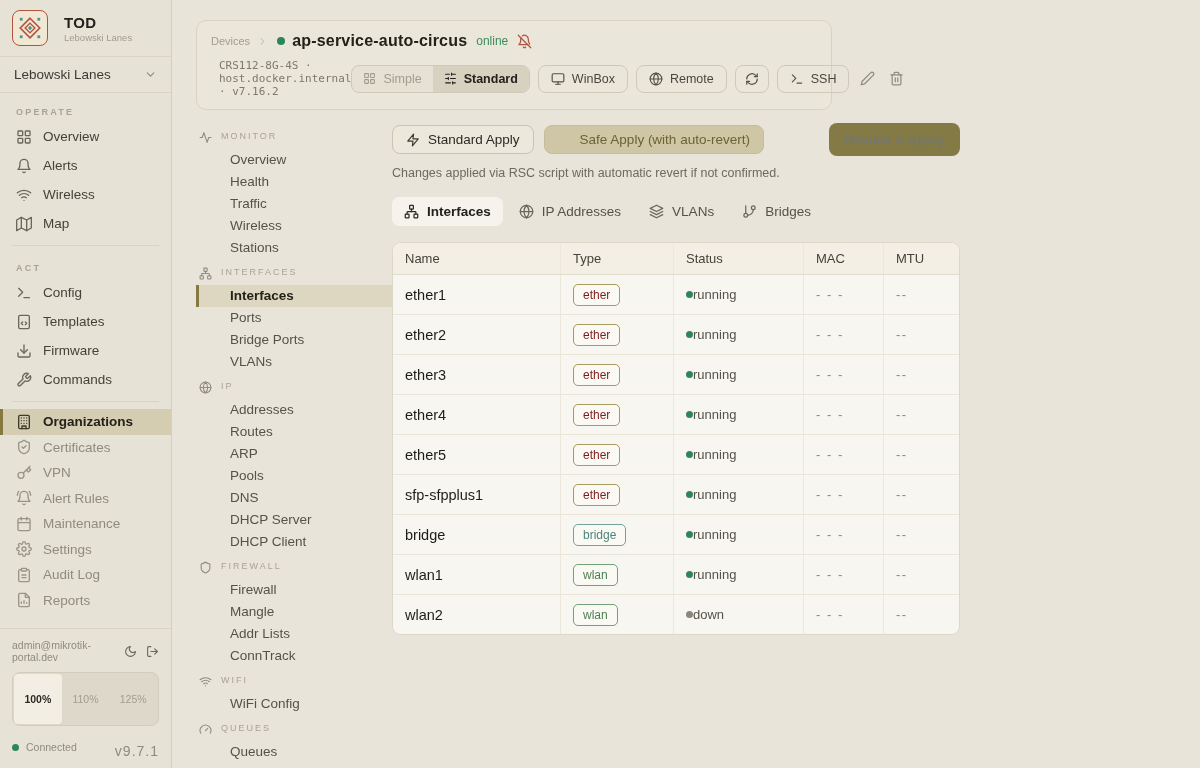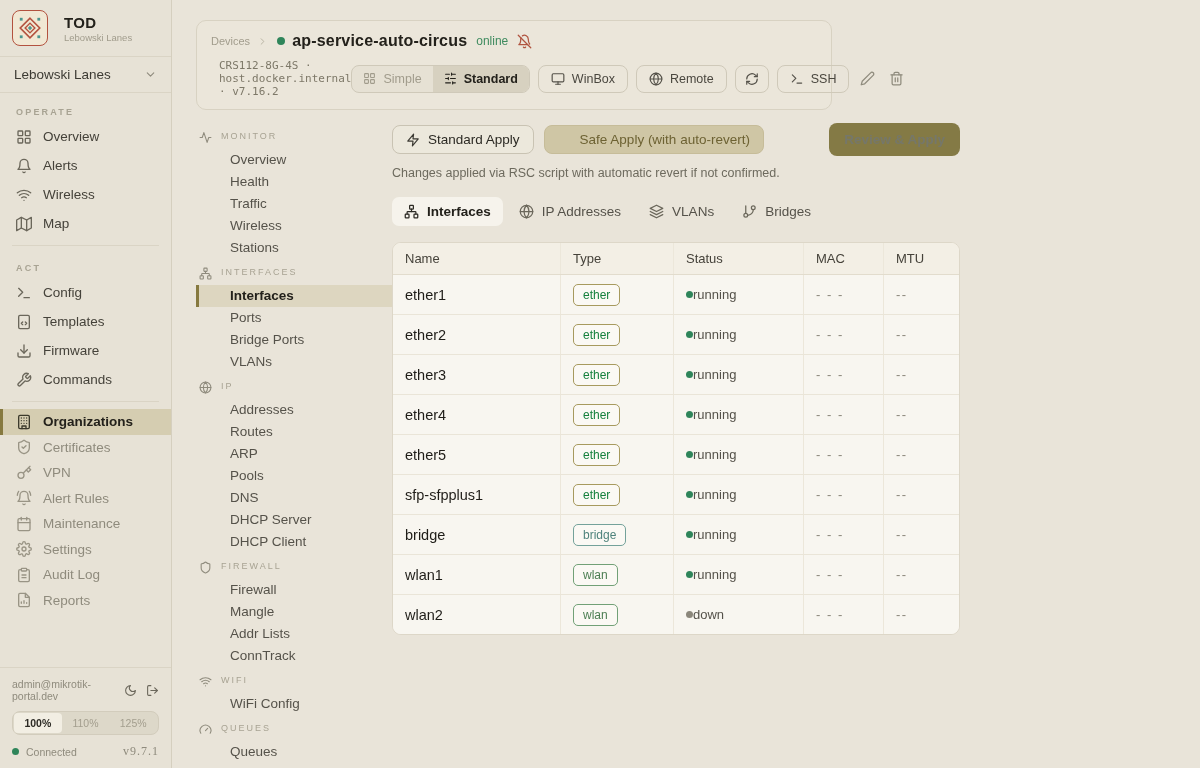--- a/index.html
+++ b/index.html
@@ -35,27 +35,27 @@
   .nav-item.muted .icn { color:#999485; }
   .nav-item.active { background:#d5cdb1; border-left-color:#86793f; color:#23211b; font-weight:700; }
   .nav-item.active .icn { color:#3c3a2c; }
 
   .sidebar-footer { border-top:1px solid #dad4c5; padding:10px 12px 9px; }
   .footer-user { display:flex; align-items:center; font-size:10.5px; color:#8f8b7d; }
   .footer-user .email { flex:1; }
   .footer-user .icn { width:13px; height:13px; color:#6b675b; margin-left:9px; cursor:pointer; }
   .zoom-group { display:flex; background:#ddd8c9; border:1px solid #d2ccbc; border-radius:8px;
     margin-top:9px; padding:1px; }
-  .zoom-opt { flex:1; text-align:center; font-size:10.5px; padding:4px 0; color:#a39e8e; border-radius:4px; cursor:pointer; }
+  .zoom-opt { flex:1; text-align:center; font-size:10.5px; padding:19px 0; color:#a39e8e; border-radius:4px; cursor:pointer; }
   .zoom-opt.active { background:#f2eee3; font-weight:700; color:#2c2a24; }
   .footer-status { display:flex; justify-content:space-between; align-items:center; margin-top:9px;
     font-size:10.5px; color:#8f8b7d; }
   .footer-status .left { display:flex; align-items:center; gap:7px; }
   .sdot { width:7px; height:7px; border-radius:50%; background:#2f855a; }
-  .ver { font-family:Liberation Serif, serif; font-size:12px; letter-spacing:1px; }
+  .ver { font-family:Liberation Sans, sans-serif; font-size:14px; letter-spacing:1px;margin-top:8px; }
 
   
   .main { flex:1; }
   .device-card { margin:20px 0 0 24px; width:636px; background:#ebe6da;
     border:1px solid #d8d2c2; border-radius:10px; padding:11px 14px 11px; }
   .crumb-row { display:flex; align-items:center; gap:7px; }
   .crumb { font-size:11px; color:#a19c8c; }
   .crumb-sep { width:11px; height:11px; color:#b5b0a0; }
   .online-dot { width:8px; height:8px; border-radius:50%; background:#2f855a; margin-left:2px; }
   .device-name { font-size:16px; font-weight:700; color:#23211b; letter-spacing:.2px; }
@@ -106,21 +106,21 @@
   .thead { display:flex; background:#f3efe5; border-bottom:1px solid #e2dccd; }
   .th { font-size:13px; color:#45423a; padding:8px 12px; }
   .th:not(:first-child), .td:not(:first-child) { border-left:1px solid #ece7da; }
   .col-name { width:167px; } .col-type { width:113px; } .col-status { width:130px; }
   .col-mac { width:80px; } .col-mtu { flex:1; }
   .trow { display:flex; border-bottom:1px solid #eae5d8; background:#f8f6f0; cursor:pointer; }
   .trow:last-child { border-bottom:none; }
   .td { padding:0 12px; height:39px; display:flex; align-items:center; }
   .td.name { font-size:14.5px; color:#1f1d18; font-weight:500; }
   .badge { font-size:12px; padding:3px 9px; border-radius:5px; border:1px solid; background:#fbf9f4; }
-  .badge.ether { color:#15803d; border-color:#a79a5e; }
+  .badge.ether { color:#7f1d1d; border-color:#a79a5e; }
   .badge.bridge { color:#4f837c; border-color:#74a29a; }
   .badge.wlan { color:#4c7e52; border-color:#72a177; }
   .td.status { font-size:13px; color:#55524a; }
   .dot { width:7px; height:7px; border-radius:50%; }
   .dot.running { background:#2f855a; }
   .dot.down { background:#8b877b; }
   .td.mac, .td.mtu { font-size:13px; color:#8b877b; letter-spacing:1.5px; }
 </style>
 </head>
 <body>

